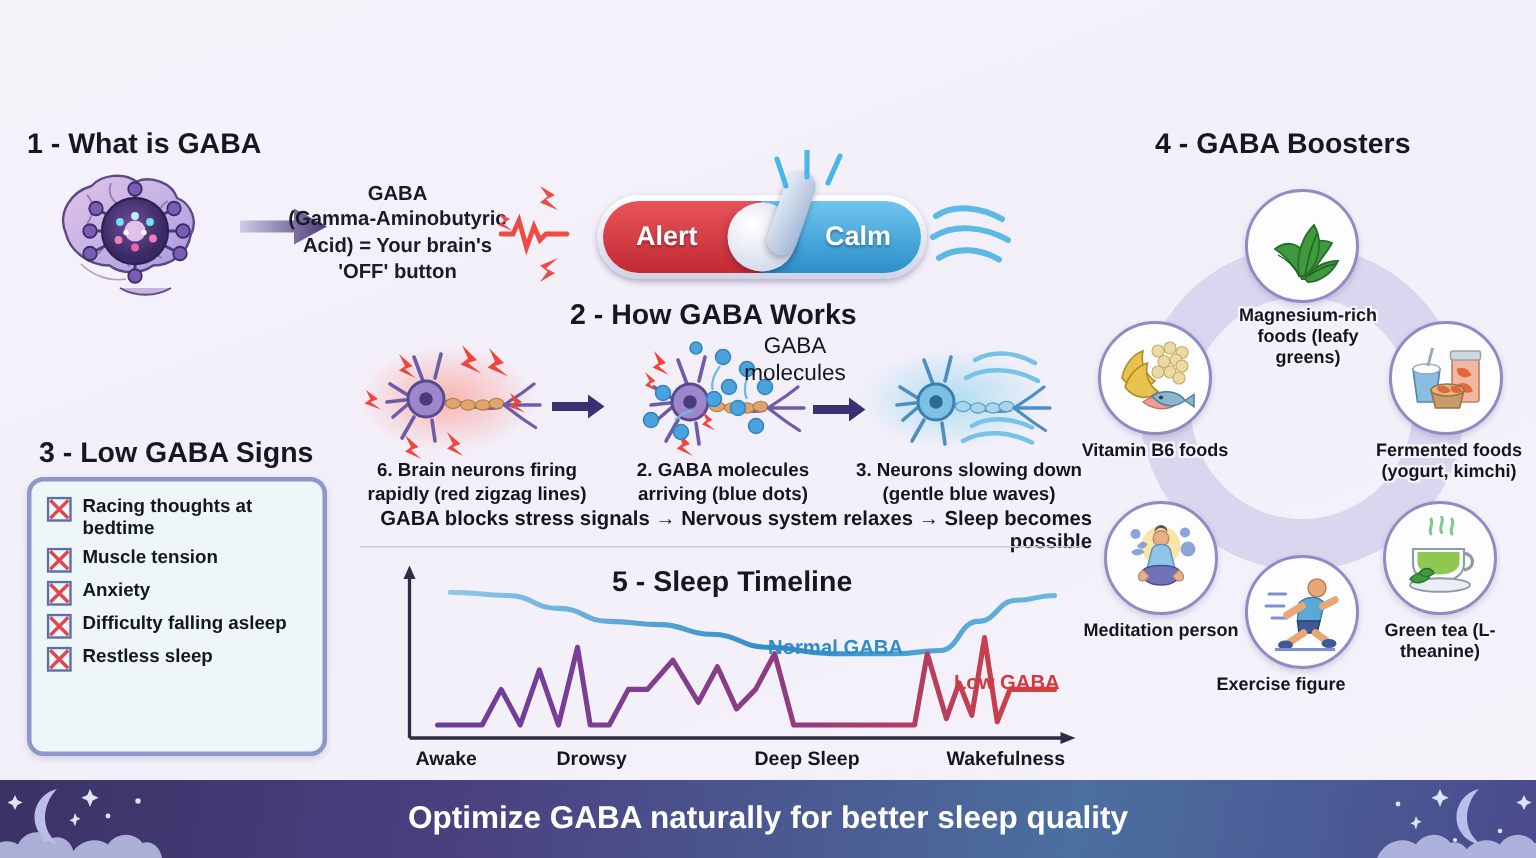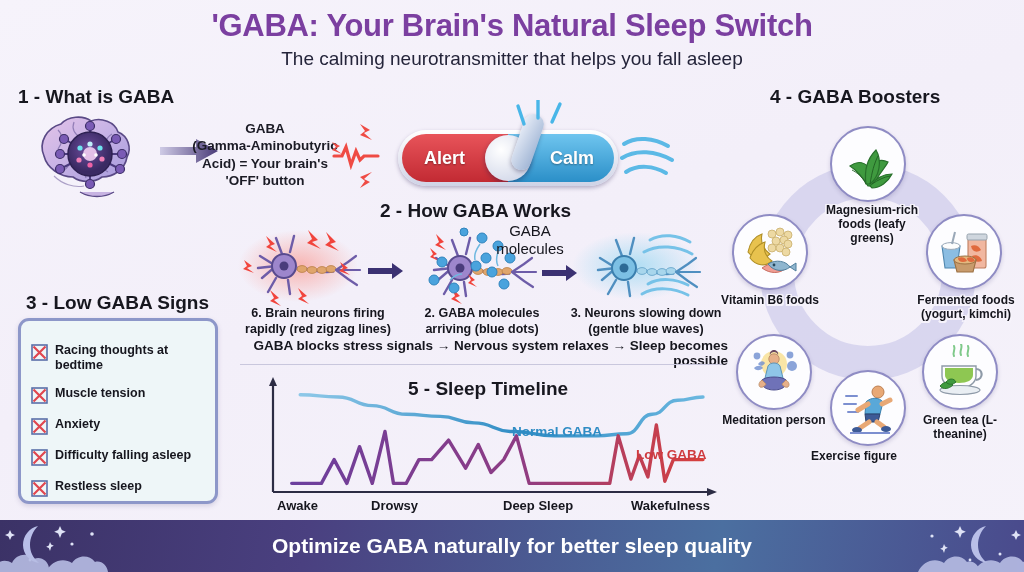--- a/index.html
+++ b/index.html
@@ -80,21 +80,21 @@
   }
   .divider { position:absolute; left:240px; top:364px; width:482px; height:1px; background:#c9c7dd; }
 
   
   #s3-title { top:292px; left:26px; }
   .signs-box {
     position:absolute; left:18px; top:318px; width:200px; height:186px;
     border:3px solid #8d97c9; border-radius:11px; background:#eef6f8;
     box-shadow:0 2px 5px rgba(70,60,120,.18); padding:9px 8px 8px 10px;
   }
-  .sign { display:flex; align-items:flex-start; gap:7px; margin-bottom:4px;margin-top:13px; }
+  .sign { display:flex; align-items:flex-start; gap:7px; margin-bottom:4px; }
   .xbox { flex:0 0 auto; width:17px; height:17px; margin-top:1px; }
   .sign-label { font-size:12.5px; font-weight:bold; color:#16161e; line-height:1.18; }
 
   
   #s4-title { top:86px; left:770px; }
   .boosters { position:absolute; left:718px; top:108px; width:300px; height:398px; }
   .ring {
     position:absolute; left:42px; top:56px; width:216px; height:216px; border-radius:50%;
     border:34px solid #c8c6e8; opacity:.62;
   }
@@ -129,22 +129,20 @@
     display:flex; align-items:center; justify-content:center;
     font-size:21px; font-weight:bold; color:#ffffff;
   }
   .footer-deco { position:absolute; top:0; height:52px; width:230px; }
 </style>
 </head>
 <body>
 
 <div id="infographic">
 
-  <div class="title">'GABA: Your Brain's Natural Sleep Switch</div>
-  <div class="subtitle">The calming neurotransmitter that helps you fall asleep</div>
 
   <div class="sec-title" id="s1-title">1 - What is GABA</div>
 
   <div class="brain-wrap">
     <svg viewBox="0 0 128 92" width="128" height="92">
       <defs>
         <linearGradient id="brg" x1="0" y1="0" x2="1" y2="1">
           <stop offset="0%" stop-color="#e3c3e8"></stop>
             <stop offset="45%" stop-color="#c9b4e6"></stop>
           <stop offset="100%" stop-color="#a59adc"></stop>

